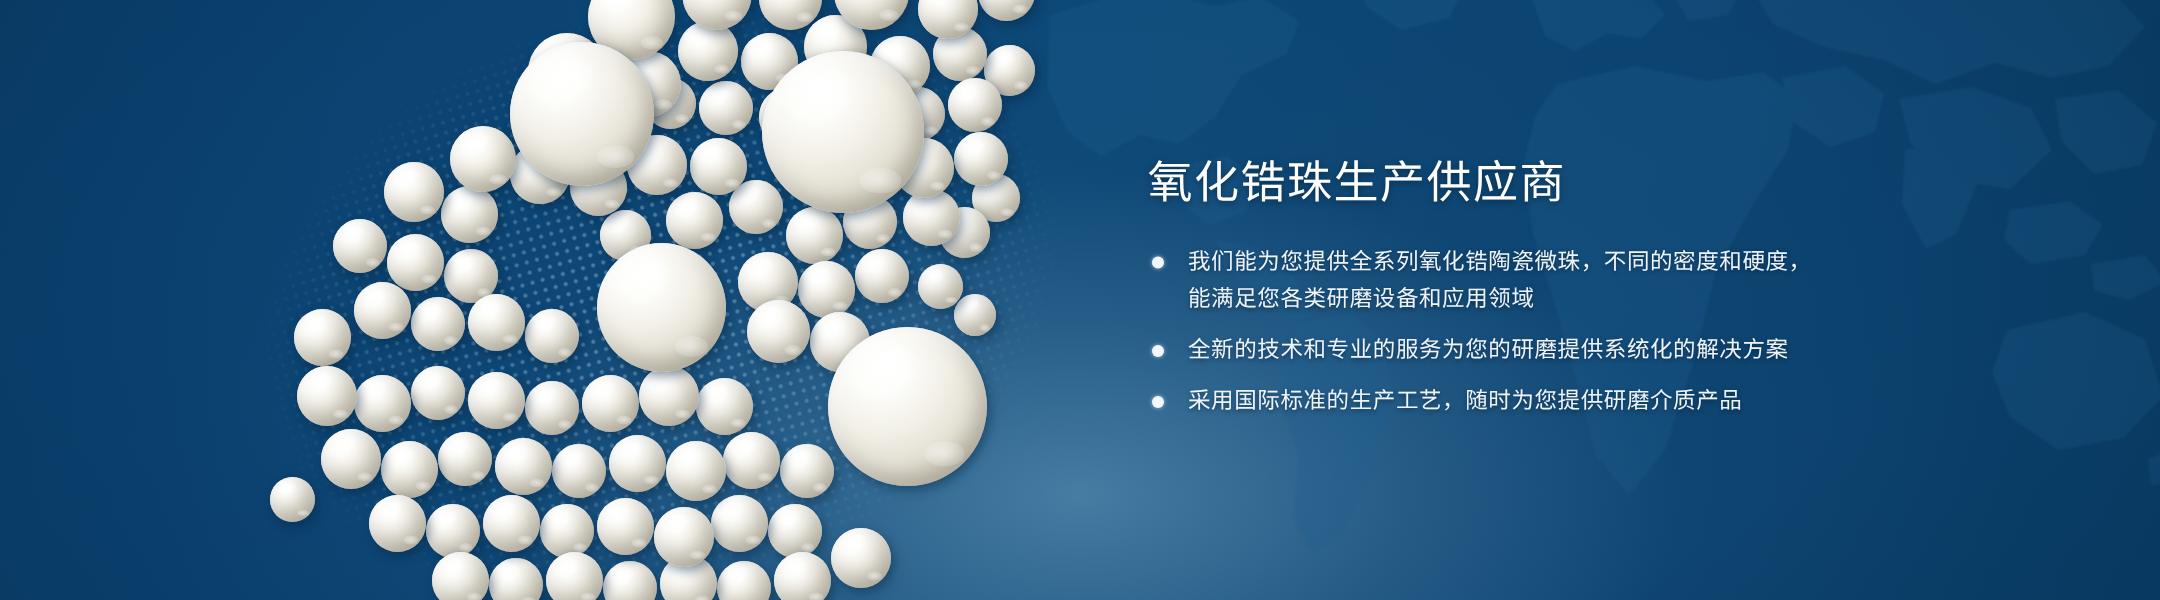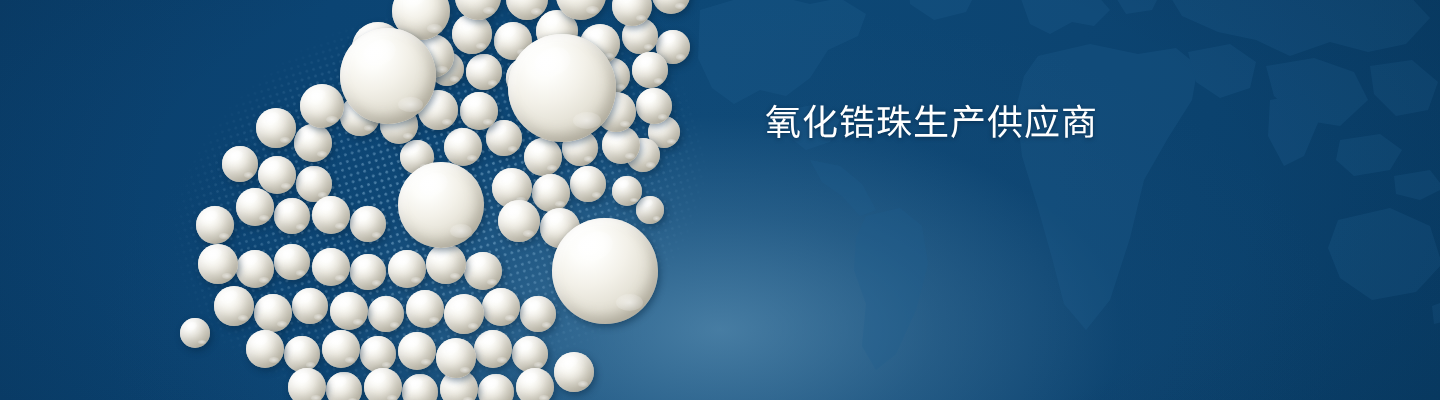--- a/index.html
+++ b/index.html
@@ -120,21 +120,21 @@
 
   
   .copy {
     position: absolute;
     left: 765px;
     top: 106px;
     width: 640px;
   }
   .headline {
     margin: 0 0 22px 0;
-    font-size: 36px;
+    font-size: 30px;
     line-height: 34px;
     font-weight: 400;
     color: #ffffff;
     letter-spacing: 1px;
     text-shadow: 0 1px 4px rgba(2,24,45,0.55);
   }
   .bullets {
     list-style: none;
     margin: 0;
     padding: 0;
@@ -297,15 +297,30 @@
       <div class="bead" style="left: 626px; top: 138px; width: 34px; height: 34px; z-index: 134;"></div>
       <div class="bead" style="left: 648px; top: 116px; width: 32px; height: 32px; z-index: 132;"></div>
       <div class="bead" style="left: 612px; top: 176px; width: 30px; height: 30px; z-index: 130;"></div>
       <div class="bead" style="left: 636px; top: 196px; width: 28px; height: 28px; z-index: 128;"></div>
       <div class="bead" style="left: 180px; top: 318px; width: 30px; height: 30px; z-index: 130;"></div>
     </div>
 
   <div class="copy">
     <h1 class="headline">氧化锆珠生产供应商</h1>
 
+    <ul class="bullets">
+      <li class="bullet">
+        <span class="dot"></span>
+        <span>我们能为您提供全系列氧化锆陶瓷微珠，不同的密度和硬度，</span>
+        <span class="line2">能满足您各类研磨设备和应用领域</span>
+      </li>
+      <li class="bullet">
+        <span class="dot"></span>
+        <span>全新的技术和专业的服务为您的研磨提供系统化的解决方案</span>
+      </li>
+      <li class="bullet">
+        <span class="dot"></span>
+        <span>采用国际标准的生产工艺，随时为您提供研磨介质产品</span>
+      </li>
+    </ul>
   </div>
 
 </div>
 
 </body></html>

